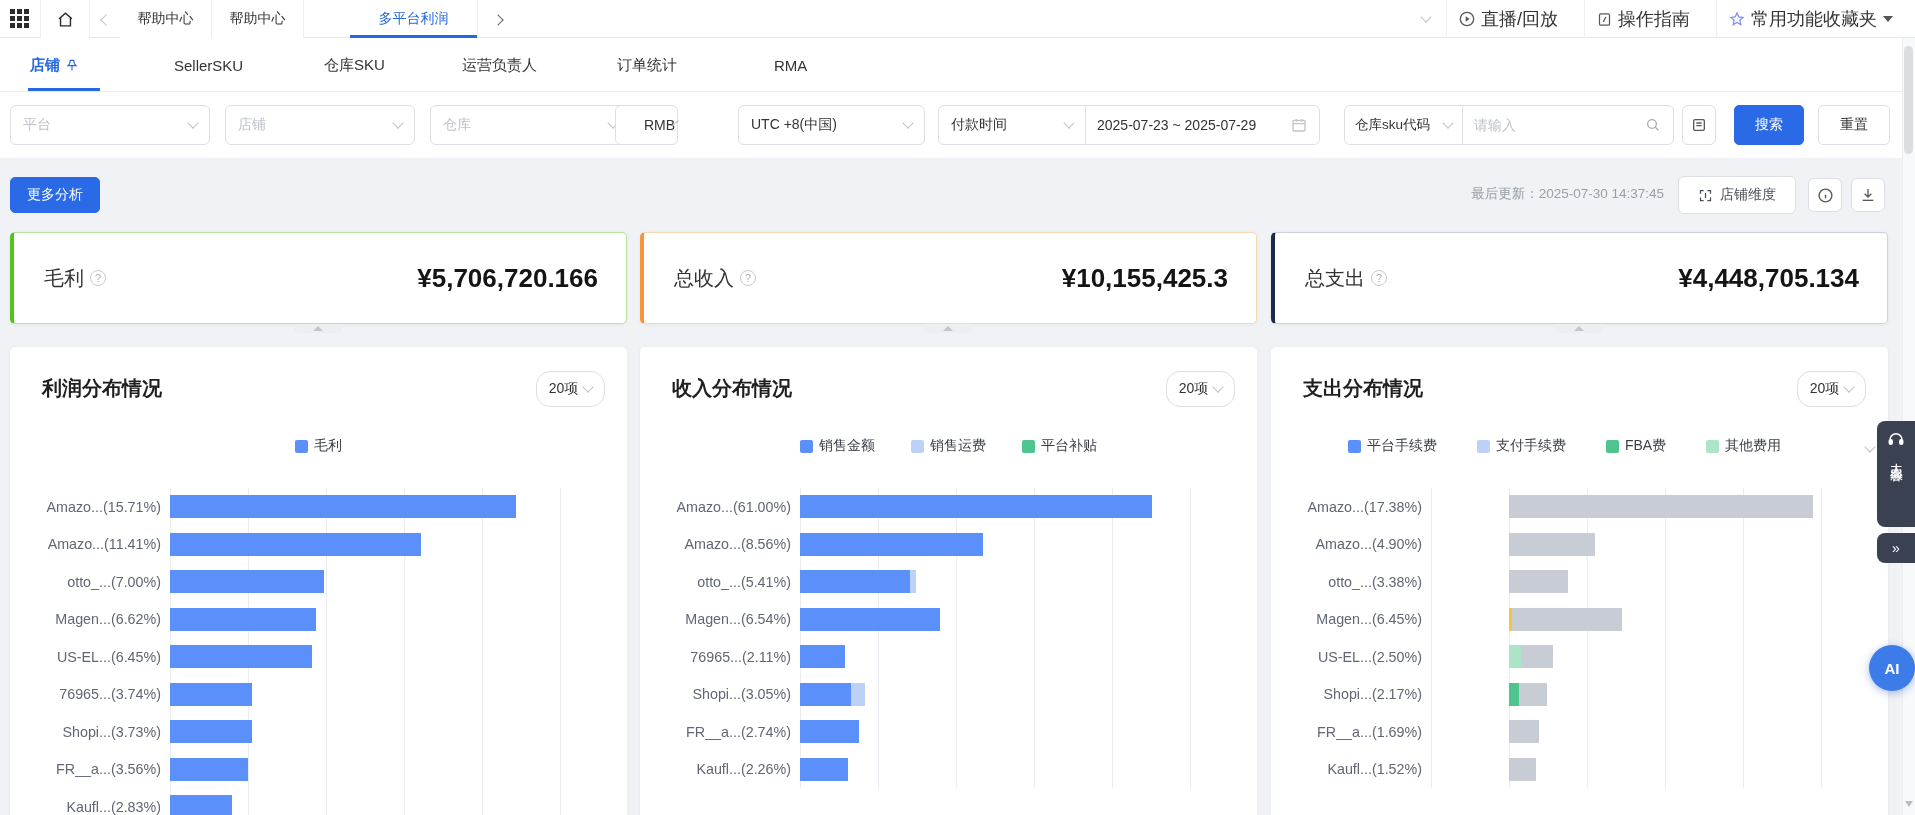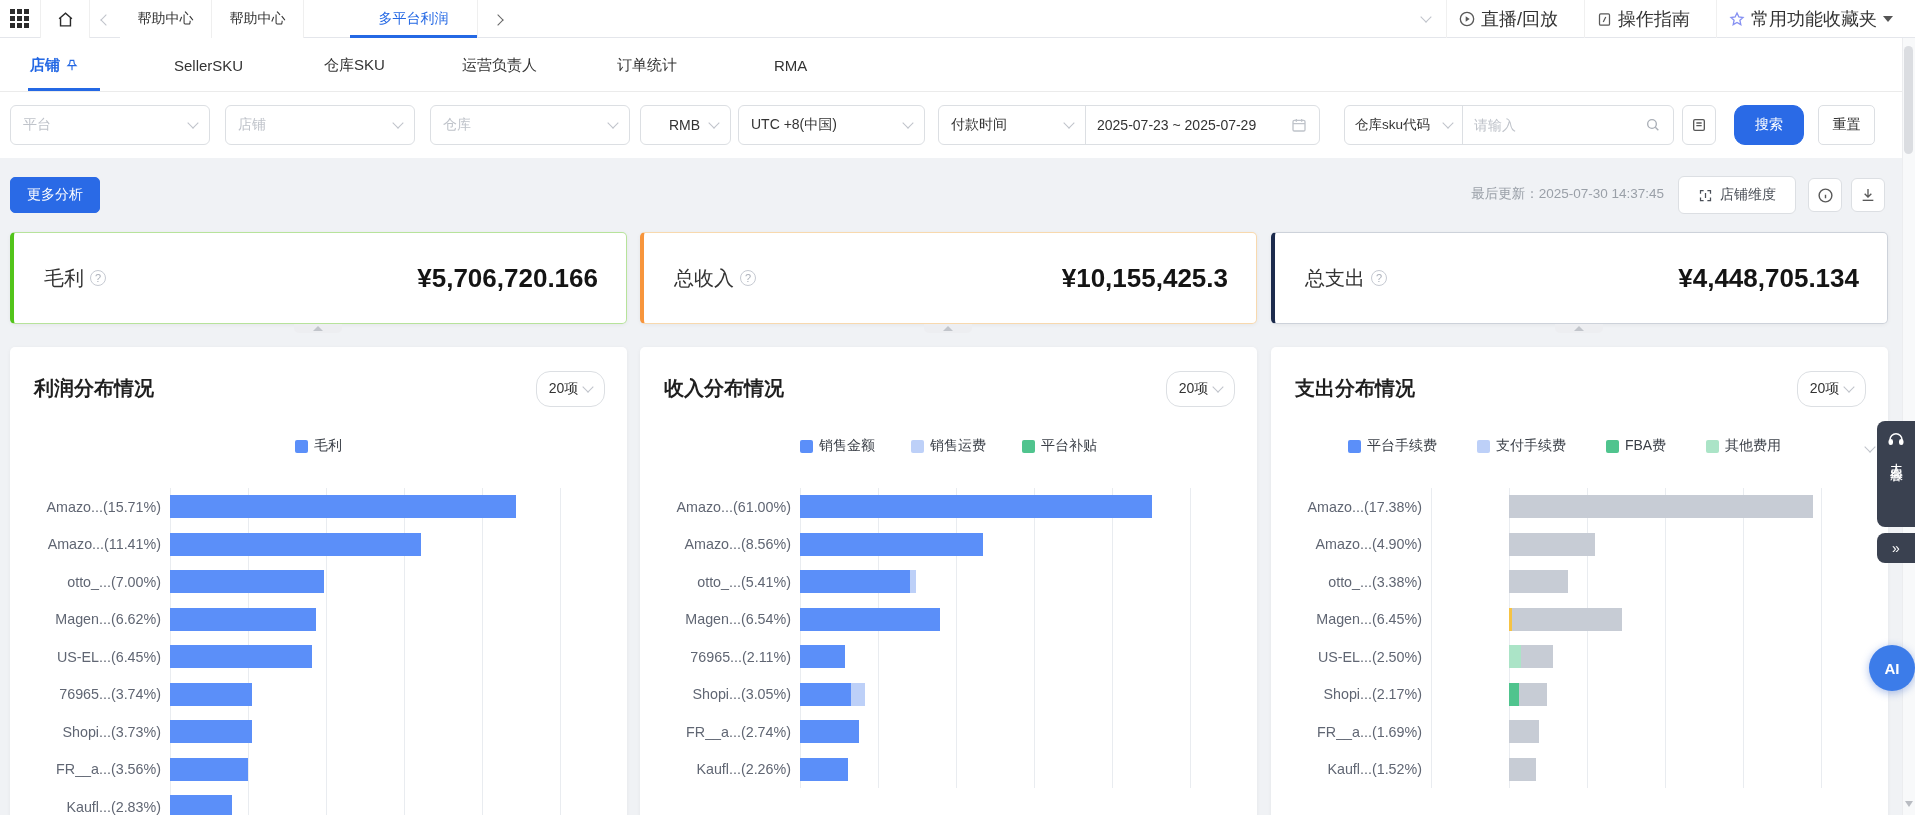--- a/index.html
+++ b/index.html
@@ -64,21 +64,21 @@
   .qicon { width:16px; height:16px; border:1px solid #C6CAD2; border-radius:50%; color:#ABB0BA;
     font-size:11px; display:flex; align-items:center; justify-content:center; }
   .kpi-caret { position:absolute; top:324px; width:48px; height:9px; background:#EDEEF1;
     border-radius:0 0 5px 5px; display:flex; justify-content:center; cursor:pointer; }
   .kpi-caret i { width:0; height:0; border-left:5px solid transparent; border-right:5px solid transparent;
     border-bottom:5px solid #C2C5CB; margin-top:2px; }
 
   
   .panel { position:absolute; top:347px; width:617px; height:500px; background:#fff; border-radius:5px;
     box-shadow:0 1px 4px rgba(0,0,0,.05); overflow:hidden; }
-  .panel-title { position:absolute; left:24px; top:28px; font-size:20px; font-weight:bold; color:#1F1F1F; }
+  .panel-title { position:absolute; left:32px; top:28px; font-size:20px; font-weight:bold; color:#1F1F1F; }
   .items-dd { position:absolute; right:22px; top:24px; width:69px; height:36px; border:1px solid #DCDFE3;
     border-radius:14px; display:flex; align-items:center; justify-content:center; gap:6px; font-size:14px; color:#333; cursor:pointer; background:#fff; }
   .legend { position:absolute; left:0; right:0; top:90px; display:flex; justify-content:center; align-items:center; }
   .legend-item { display:flex; align-items:center; gap:6px; font-size:14px; color:#3A3F47; cursor:pointer; }
   .legend-item .sw { width:13px; height:13px; border-radius:2px; display:block; }
   .legend-collapse { position:absolute; right:14px; top:90px; cursor:pointer; }
   .rows { position:absolute; left:0; top:141px; right:0; }
   .crow { display:flex; align-items:center; height:37.5px; }
   .clabel { width:160px; padding-right:9px; text-align:right; font-size:14.3px; color:#606673;
     white-space:nowrap; overflow:hidden; flex:0 0 160px; }
@@ -196,21 +196,21 @@
     <span class="chev down"></span>
   </div>
   <div class="fbox" style="left:225px;width:190px;">
     <span class="ph">店铺</span>
     <span class="chev down"></span>
   </div>
   <div class="fbox" style="left:430px;width:200px;">
     <span class="ph">仓库</span>
     <span class="chev down"></span>
   </div>
-  <div class="fbox" style="left:640px;width:91px;padding-left:28px;">
+  <div class="fbox" style="left:615px;width:63px;padding-left:28px;">
     <span class="val">RMB</span>
     <span class="chev down"></span>
   </div>
   <div class="fbox" style="left:738px;width:187px;">
     <span class="val">UTC +8(中国)</span>
     <span class="chev down"></span>
   </div>
   <div class="fbox" style="left:938px;width:382px;padding:0;">
     <div style="display:flex;align-items:center;width:146px;padding:0 12px;height:100%;cursor:pointer;">
       <span class="val">付款时间</span>
@@ -238,24 +238,24 @@
           <path d="M15.5 15.5 L20 20"></path>
         </svg>
     </div>
   </div>
   <div class="fbox" style="left:1682px;width:34px;justify-content:center;padding:0;">
     <svg width="16" height="16" viewBox="0 0 24 24" fill="none" stroke="#595959" stroke-width="2">
         <rect x="4" y="4" width="16" height="16" rx="2"></rect>
         <path d="M8 9 H16 M8 13 H16"></path>
       </svg>
   </div>
-  <div class="btn primary abs" style="left:1734px;top:13px;width:70px;height:40px;border-radius:11px;">
+  <div class="btn primary abs" style="left:1734px;top:13px;width:70px;height:40px;">
     <span>搜索</span>
   </div>
-  <div class="btn ghost abs" style="left:1818px;top:13px;width:57px;height:40px;">
+  <div class="btn ghost abs" style="left:1818px;top:13px;width:72px;height:40px;">
     <span>重置</span>
   </div>
 </div>
 
 <div class="btn primary abs" style="left:10px;top:177px;width:90px;height:36px;z-index:5;">
   <span>更多分析</span>
 </div>
 <div class="last-update">最后更新：2025-07-30 14:37:45</div>
 <div class="iconbtn" style="left:1678px;top:176px;width:118px;height:38px;gap:7px;font-size:14px;">
   <svg width="15" height="15" viewBox="0 0 24 24" fill="none" stroke="#4a4f57" stroke-width="2">

